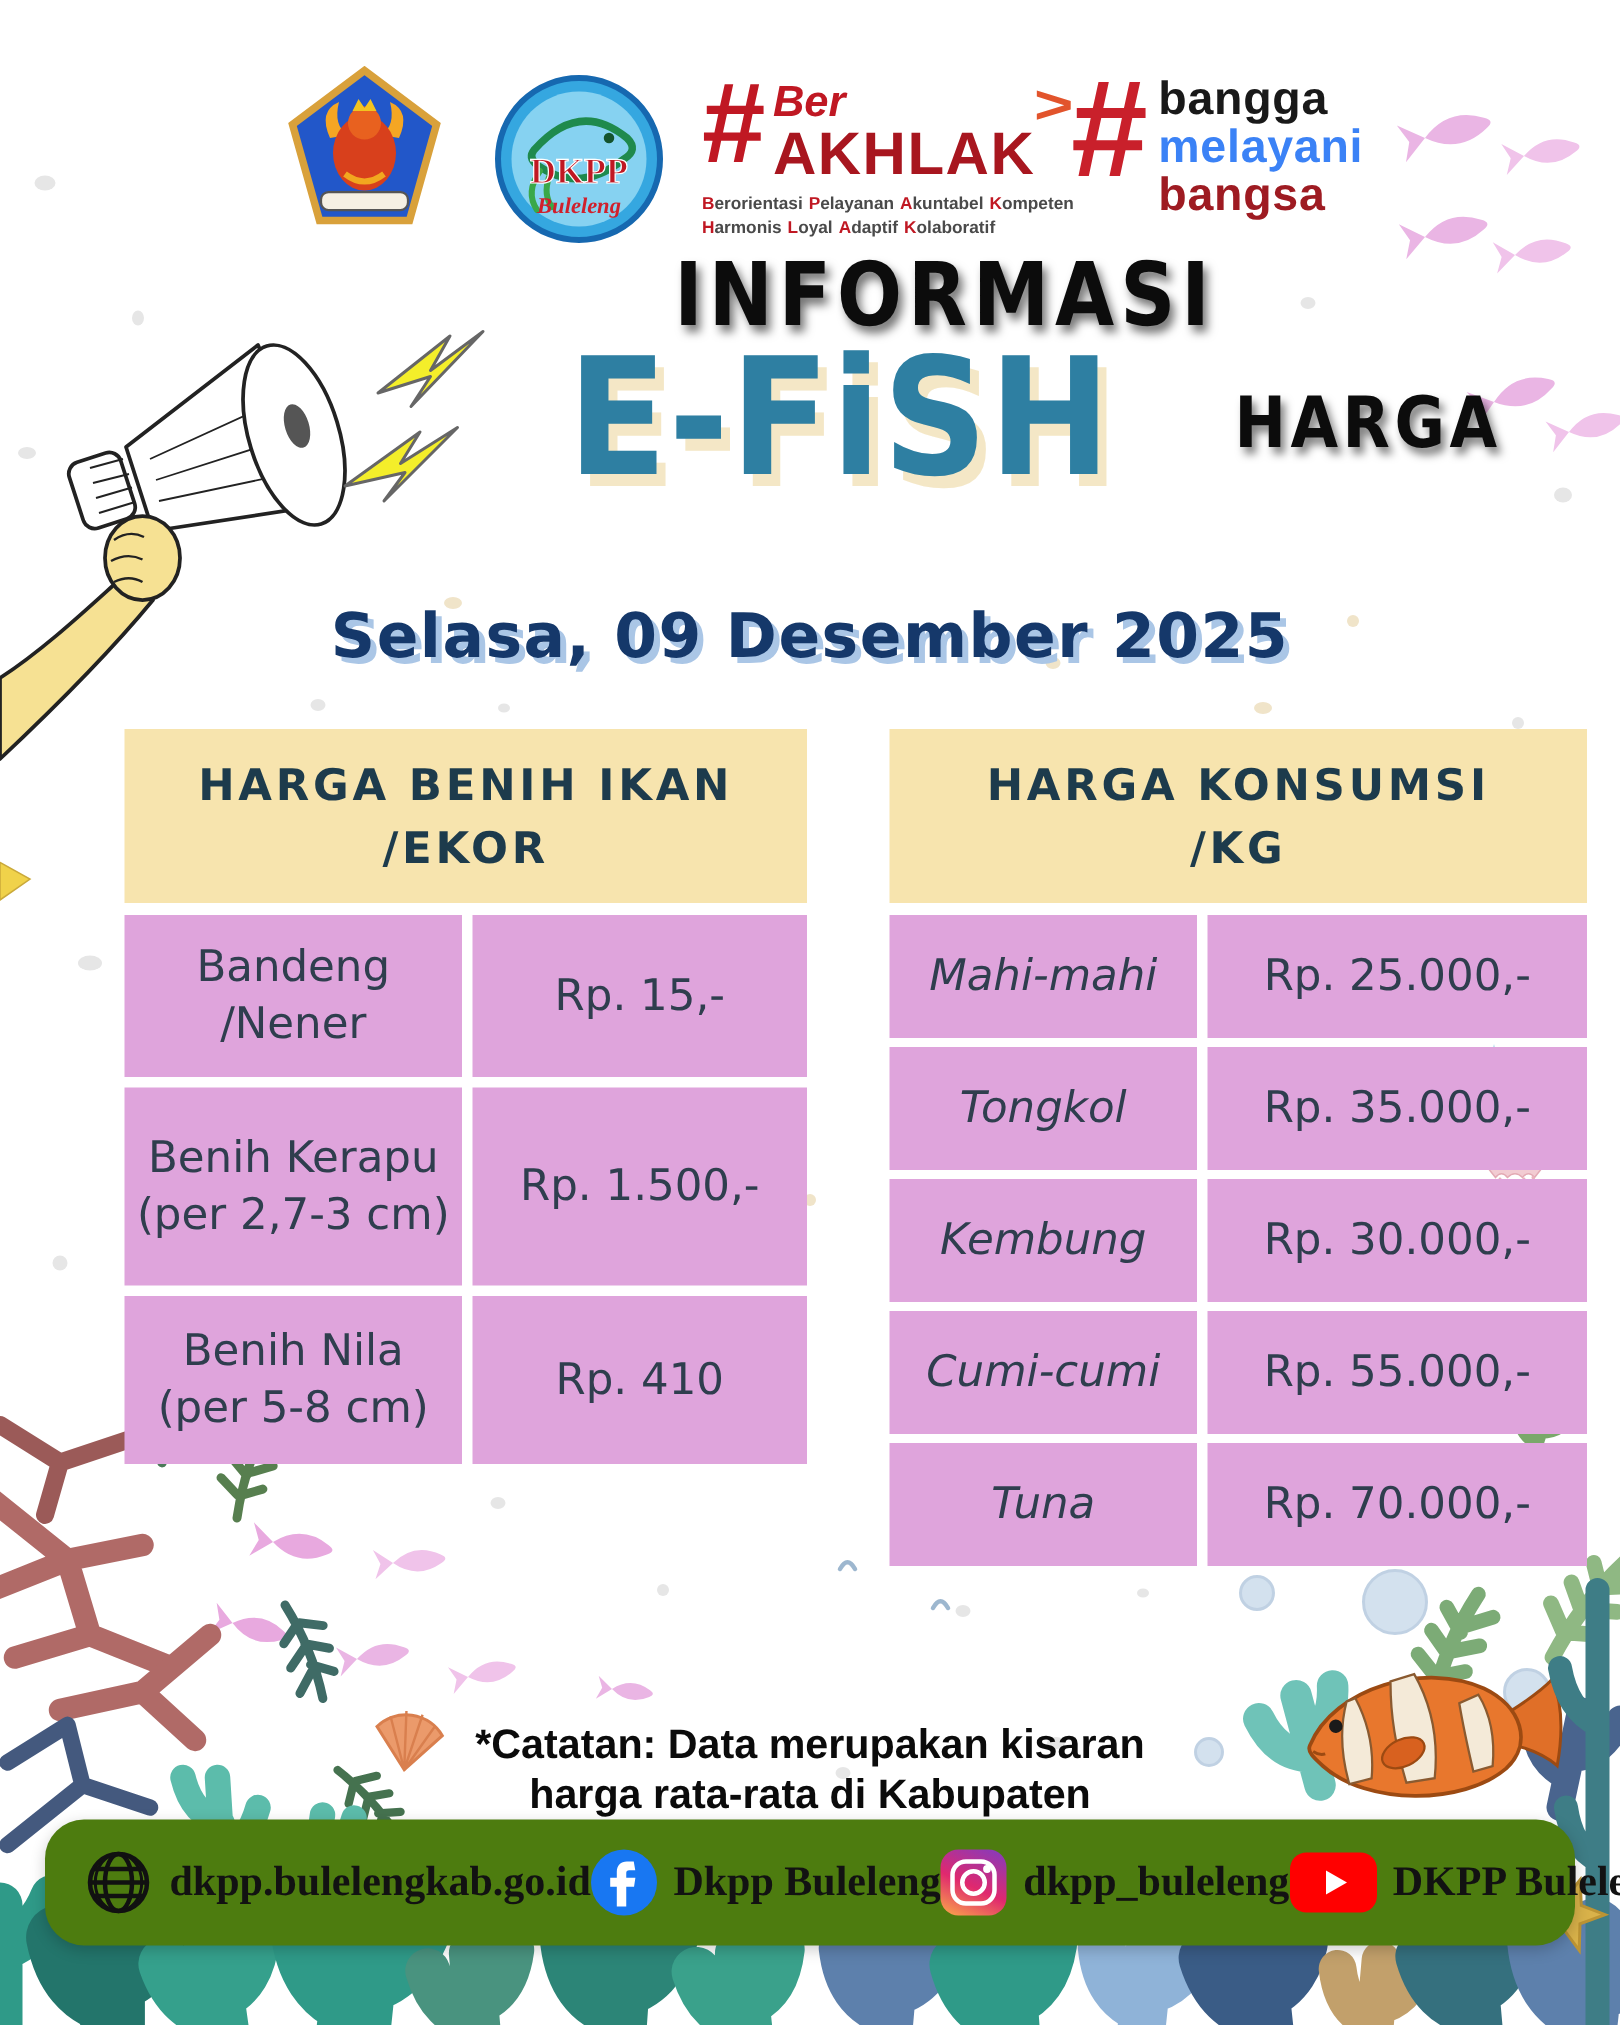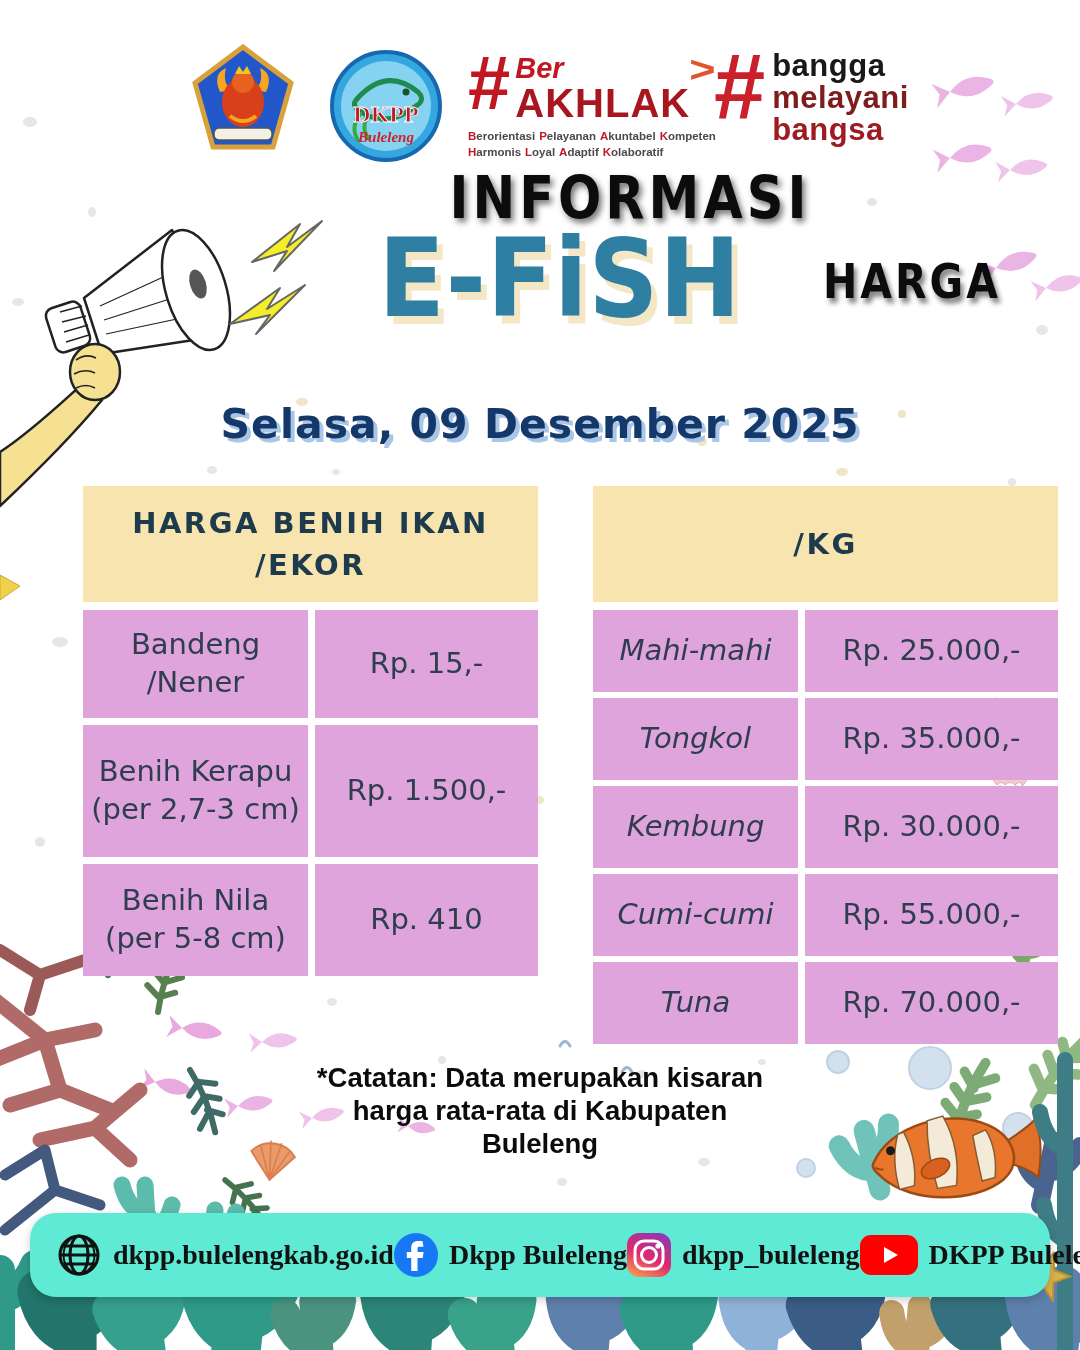--- a/index.html
+++ b/index.html
@@ -20,21 +20,21 @@
   .akhlak-word{display:block;font-size:40px;font-weight:bold;letter-spacing:1px;line-height:1;color:#a8161f;}
   .akhlak-arrow{color:#e2542c;font-size:36px;font-weight:bold;line-height:1;margin-left:2px;transform:scaleX(1.25);}
   .akhlak-sub{font-size:11.5px;color:#4a4a4a;font-weight:bold;line-height:1.4;margin-top:5px;white-space:nowrap;}
   .akhlak-sub span{display:inline-block;margin-right:4px;}
   .akhlak-sub span::first-letter{color:#c01823;}
 
   .bangga{left:714px;top:50px;display:flex;font-family:"Liberation Sans",sans-serif;}
   .bangga-hash{font-size:92px;font-weight:bold;color:#c9202b;line-height:.8;margin-right:7px;}
   .bangga-lines{font-size:31px;font-weight:bold;line-height:1.04;letter-spacing:.5px;}
   .bangga-l1{color:#191919;}
-  .bangga-l2{color:#7f1d1d;}
+  .bangga-l2{color:#3b82f6;}
   .bangga-l3{color:#9e1b22;}
 
   
   .t-informasi{left:430px;top:168px;width:400px;text-align:center;font-size:51px;font-weight:800;
     color:#0c0c0c;letter-spacing:4px;transform:scaleY(1.15);
     text-shadow:3px 4px 6px rgba(0,0,0,.55);}
   .t-efish{left:320px;top:222px;width:480px;text-align:center;font-size:97px;font-weight:bold;
     color:#2e7fa2;letter-spacing:1px;transform:scaleY(1.12);
     text-shadow:6px 7px 0 rgba(243,230,195,.95);}
   .t-harga{left:822px;top:258px;width:180px;text-align:center;font-size:41px;font-weight:800;
@@ -56,25 +56,25 @@
   .cell{background:#dfa4dc;display:flex;align-items:center;justify-content:center;text-align:center;
     color:#2f3e4e;font-size:29px;line-height:1.3;padding:4px 6px;box-sizing:border-box;}
   .tbl-left .cell-name{width:225px;}
   .tbl-left .cell-price{flex:1;}
   .tbl-right .cell-name{width:205px;font-style:italic;}
   .tbl-right .cell-price{flex:1;}
   .rL1{height:108px;} .rL2{height:132px;} .rL3{height:112px;}
   .rR{height:82px;margin-bottom:6px;}
 
   
-  .note{left:240px;top:1061px;width:600px;text-align:center;
+  .note{left:240px;top:1146px;width:600px;text-align:center;
     font-family:"Liberation Sans",sans-serif;font-weight:bold;font-size:27.5px;color:#0b0b0b;line-height:1.2;}
 
   
-  .footer{position:absolute;left:30px;top:1213px;width:1020px;height:84px;background:#5eead4;
+  .footer{position:absolute;left:30px;top:1213px;width:1020px;height:84px;background:#4d7c0f;
     border-radius:26px;box-shadow:0 3px 10px rgba(0,0,0,.2);display:flex;align-items:center;
     justify-content:space-between;padding:0 26px;box-sizing:border-box;z-index:3;
     font-family:"Liberation Serif",serif;font-weight:bold;font-size:28px;color:#121212;}
   .f-item{display:flex;align-items:center;gap:11px;white-space:nowrap;}
   .fb-badge{width:44px;height:44px;border-radius:50%;background:#1877f2;display:flex;
     align-items:center;justify-content:center;}
   .ig-badge{width:44px;height:44px;border-radius:12px;
     background:linear-gradient(205deg,#8a3ab9 5%,#e0286e 55%,#fbab49 100%);
     display:flex;align-items:center;justify-content:center;}
   .yt-badge{width:58px;height:40px;border-radius:11px;background:#ff0000;display:flex;
@@ -315,20 +315,21 @@
       <div class="cell cell-price">Rp. 1.500,-</div>
     </div>
     <div class="tbl-row rL3">
       <div class="cell cell-name">Benih Nila (per 5-8 cm)</div>
       <div class="cell cell-price">Rp. 410</div>
     </div>
   </div>
 
   <div class="tbl tbl-right">
     <div class="tbl-header">
+      <span>HARGA KONSUMSI</span>
       <span>/KG</span>
     </div>
     <div class="tbl-row rR">
       <div class="cell cell-name">Mahi-mahi</div>
       <div class="cell cell-price">Rp. 25.000,-</div>
     </div>
     <div class="tbl-row rR">
       <div class="cell cell-name">Tongkol</div>
       <div class="cell cell-price">Rp. 35.000,-</div>
     </div>

